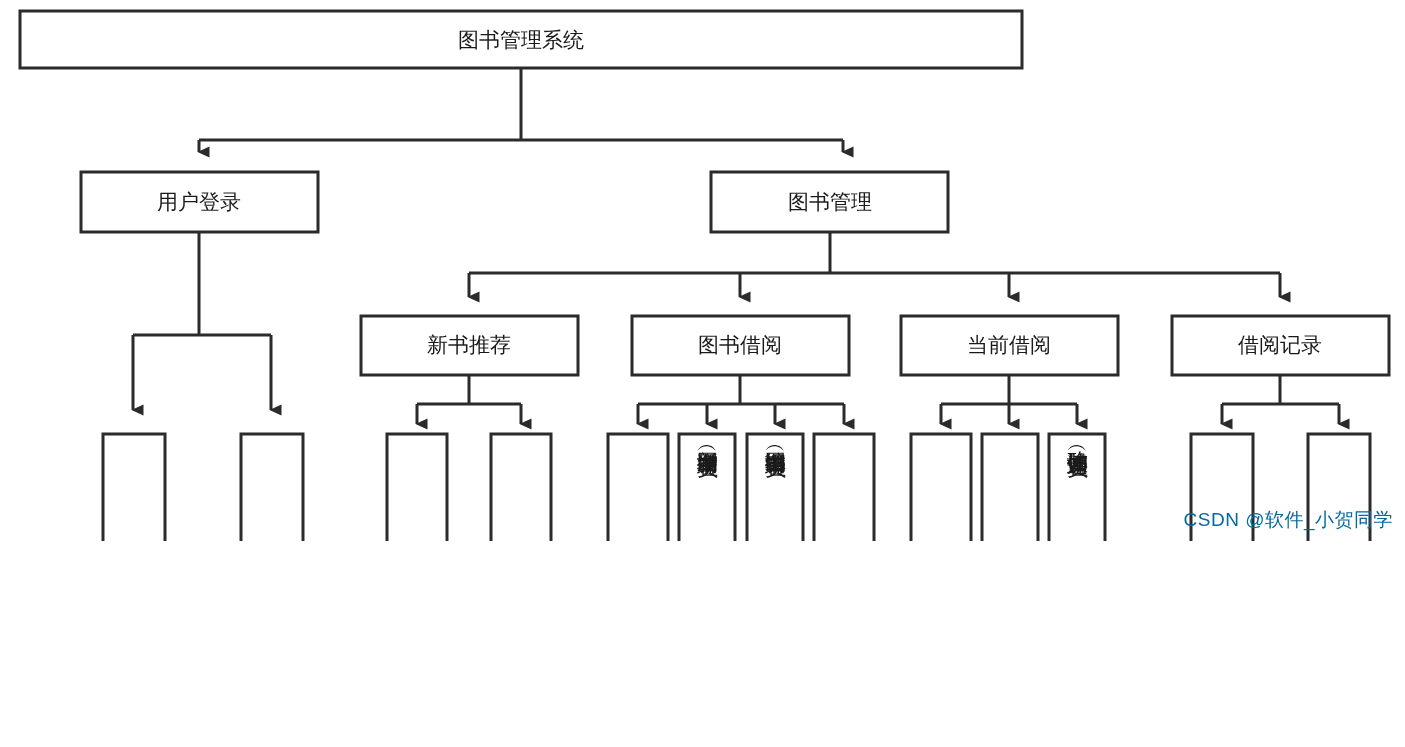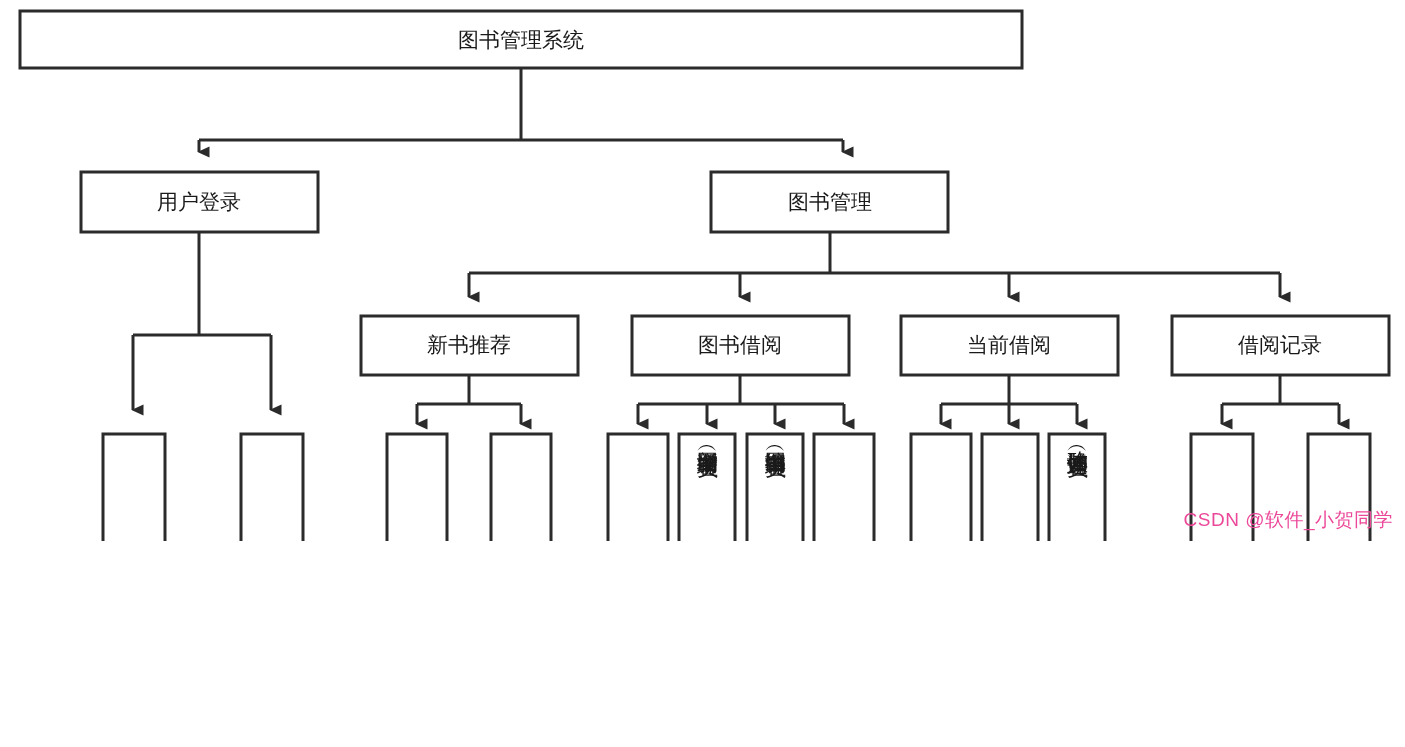--- a/index.html
+++ b/index.html
@@ -67,21 +67,21 @@
     letter-spacing: 1px;
     white-space: nowrap;
     text-align: center;
   }
   .watermark {
     position: absolute;
     right: 12px;
     bottom: 8px;
     font-family: "Liberation Sans", "DejaVu Sans", sans-serif;
     font-size: 19px;
-    color: #ec4899;
+    color: #0369a1;
     white-space: nowrap;
     letter-spacing: 0.5px;
   }
 </style>
 </head>
 <body>
 
 <div id="diagram-root">
 
   <svg class="flow" viewBox="0 0 1405 747">

